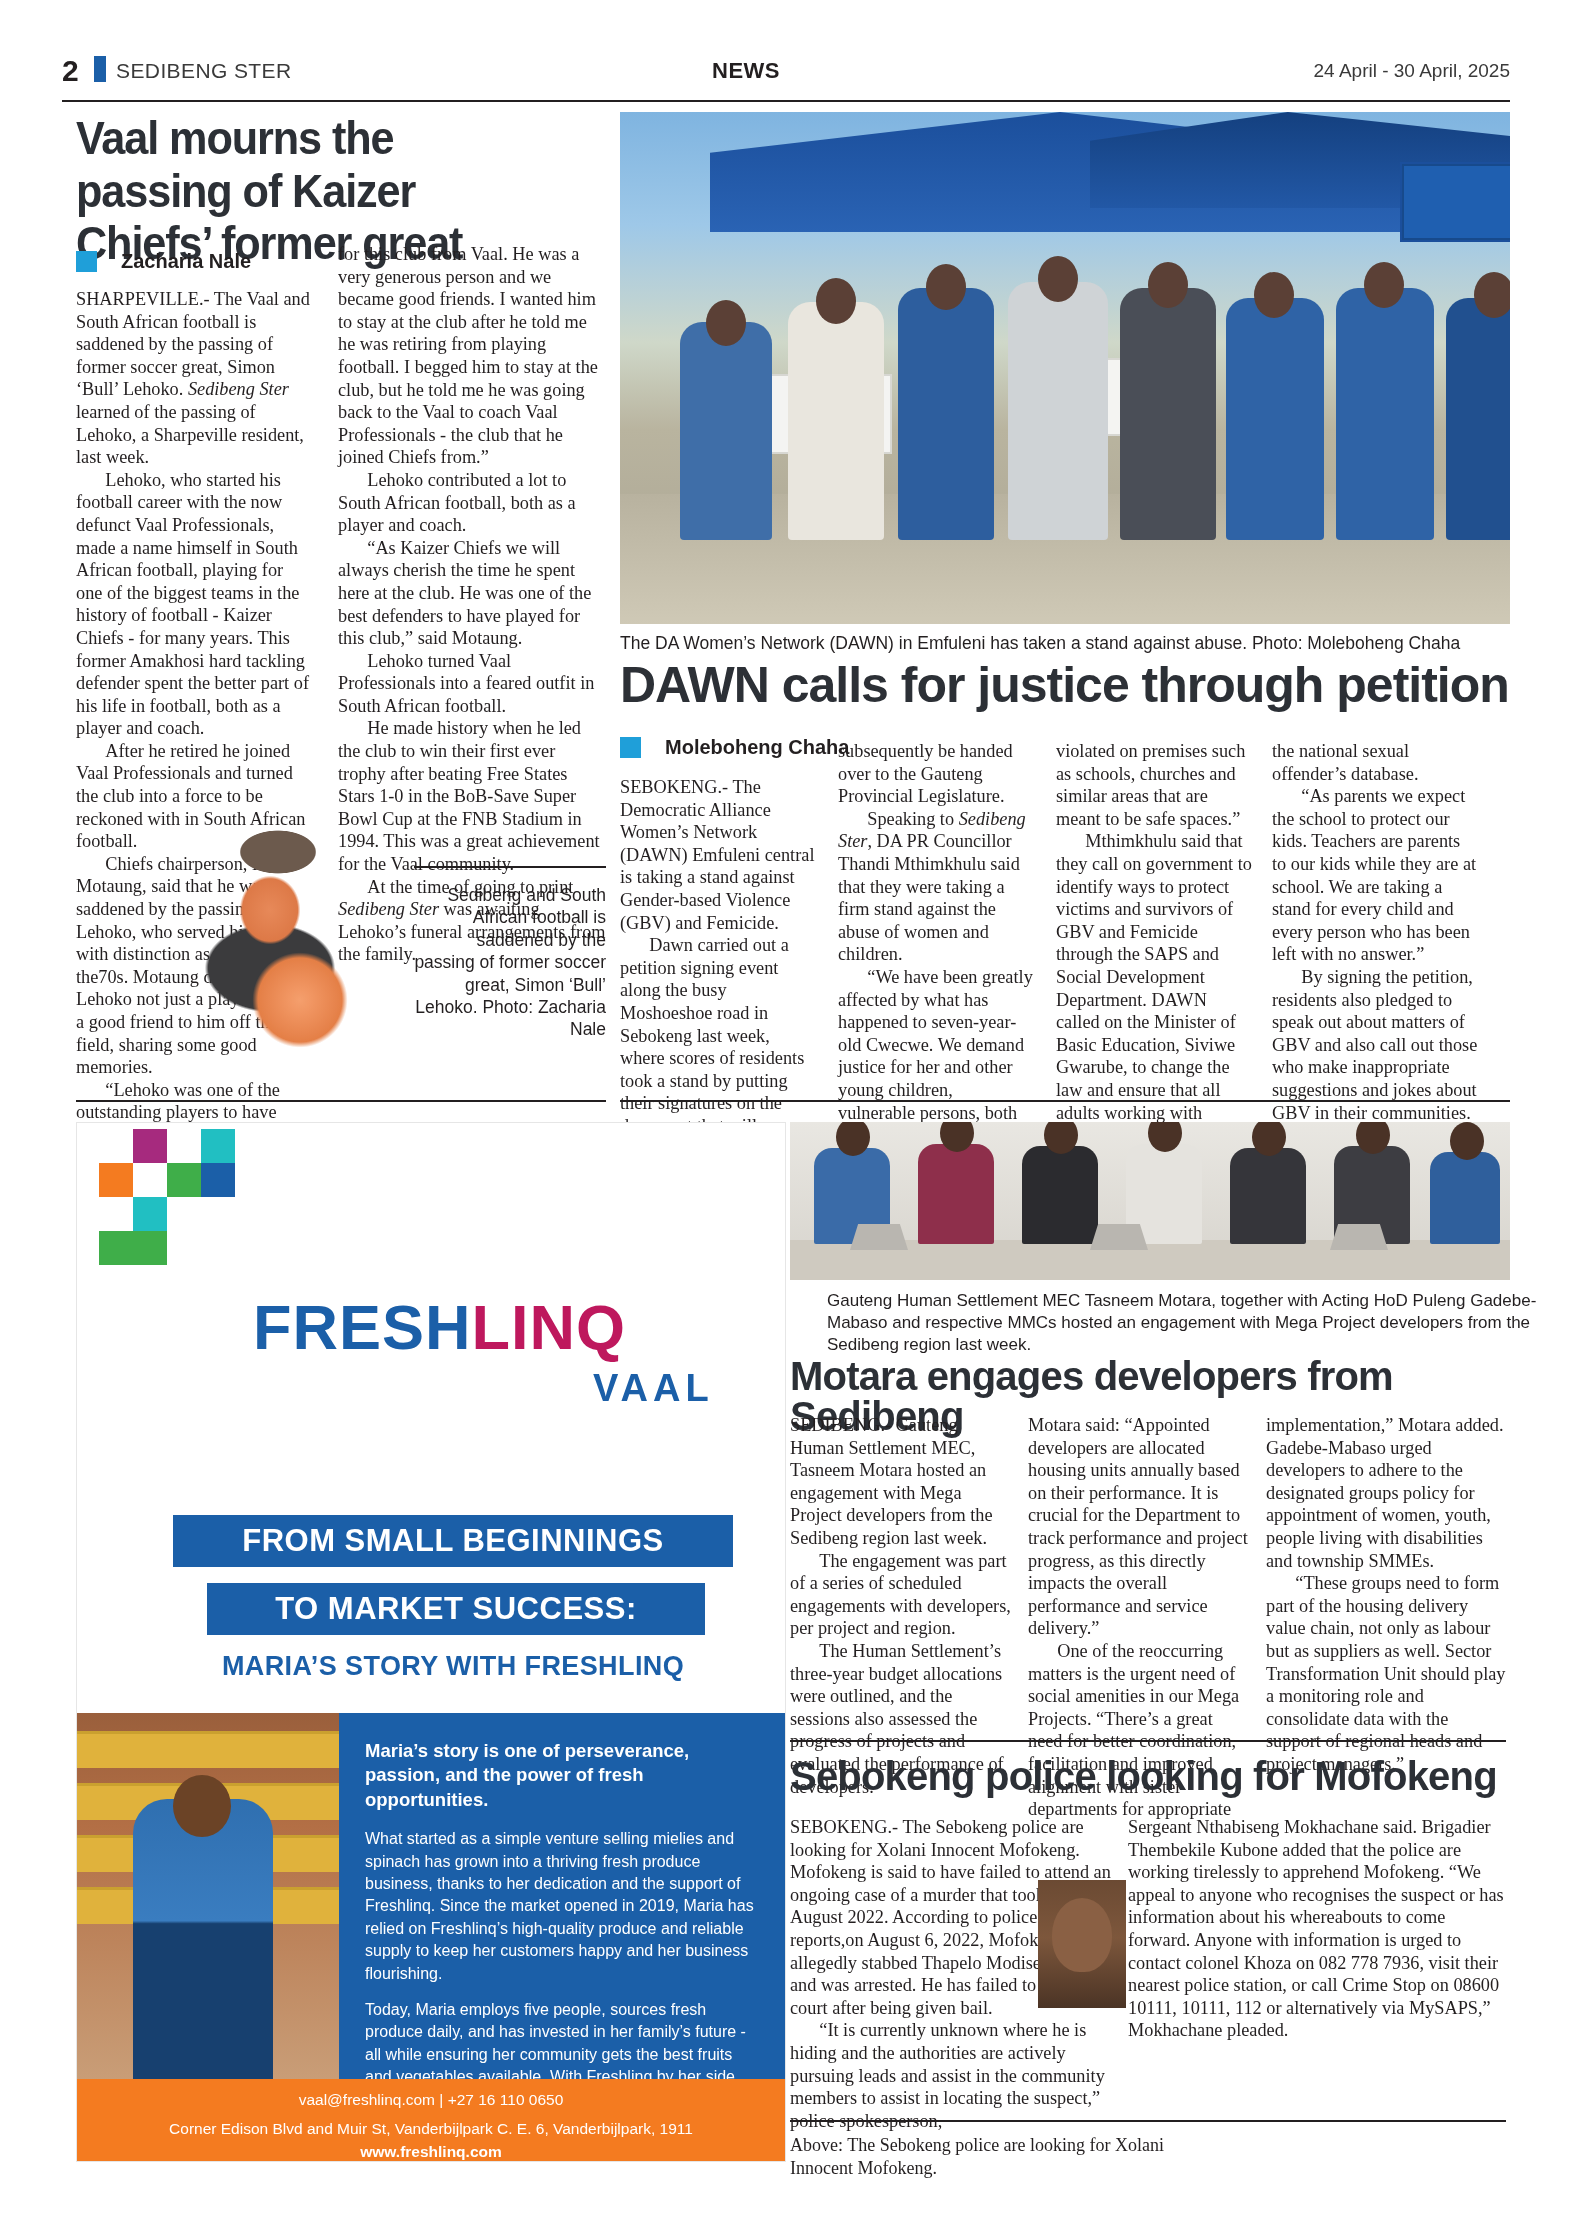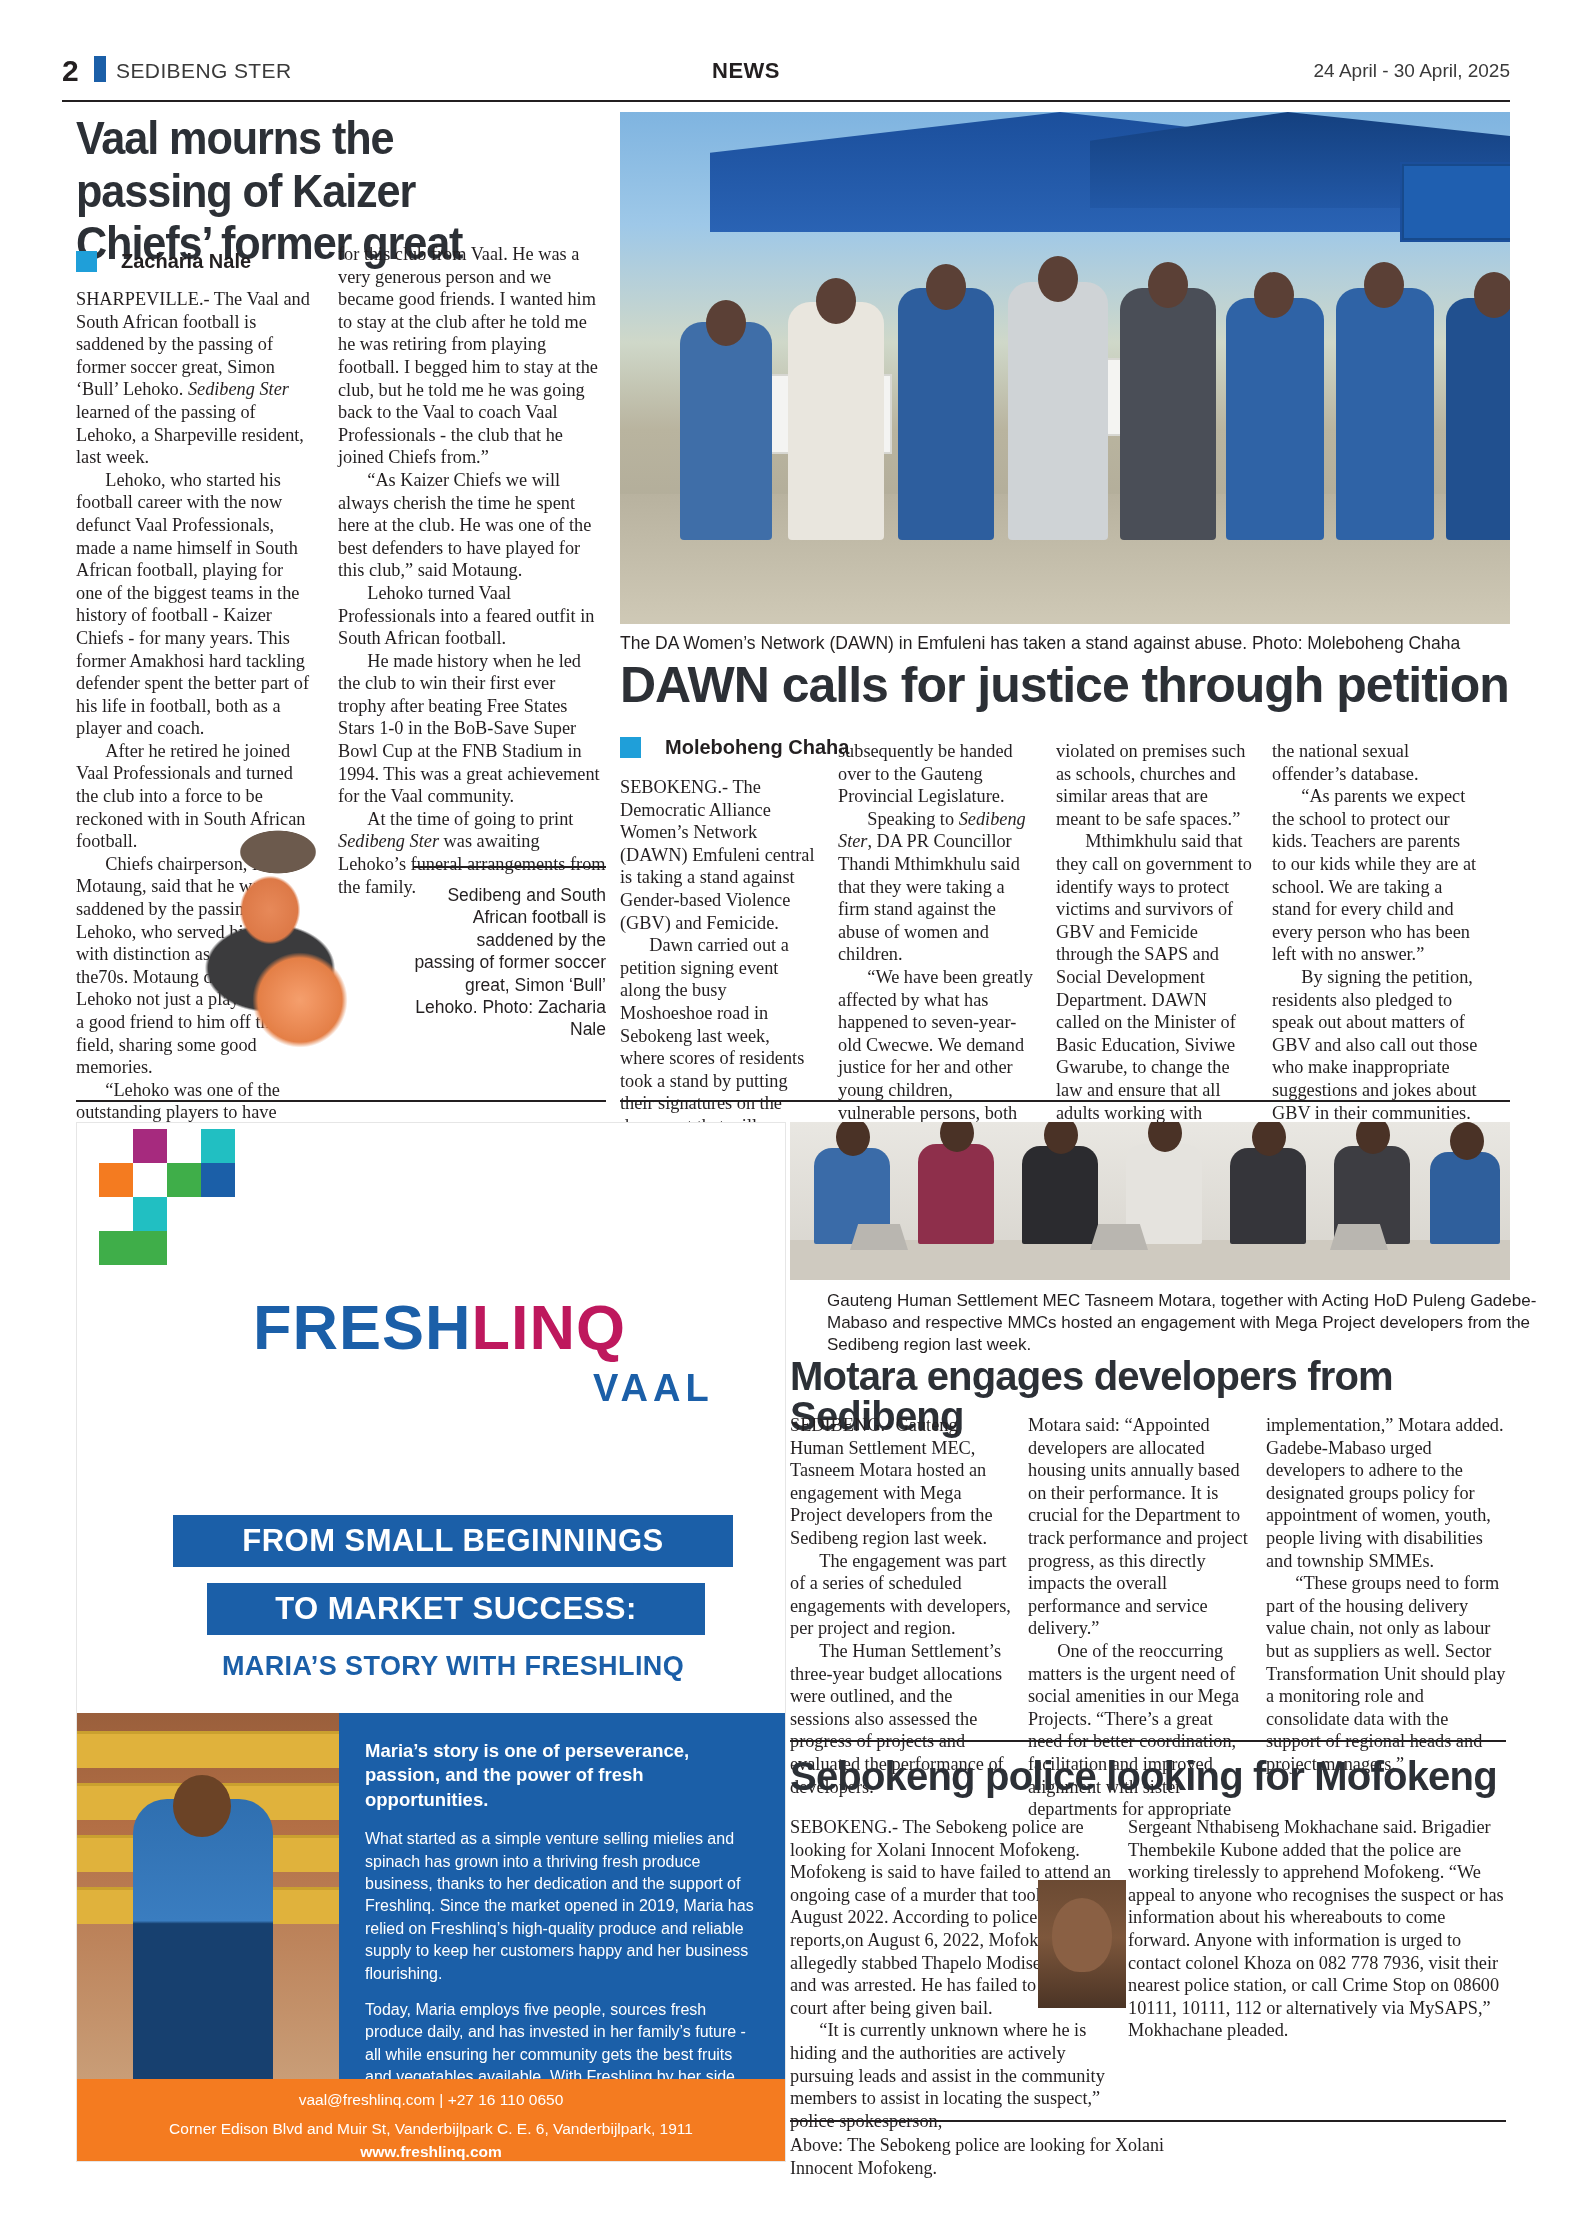--- a/index.html
+++ b/index.html
@@ -162,20 +162,21 @@
   </div>
   <div class="col" id="s1c1">
       <p class="noind">SHARPEVILLE.- The Vaal and South African football is saddened by the passing of former soccer great, Simon ‘Bull’ Lehoko. <i>Sedibeng Ster</i> learned of the passing of Lehoko, a Sharpeville resident, last week.</p>
       <p>Lehoko, who started his football career with the now defunct Vaal Professionals, made a name himself in South African football, playing for one of the biggest teams in the history of football - Kaizer Chiefs - for many years. This former Amakhosi hard tackling defender spent the better part of his life in football, both as a player and coach.</p>
       <p>After he retired he joined Vaal Professionals and turned the club into a force to be reckoned with in South African football.</p>
       <p>Chiefs chairperson, Kaizer Motaung, said that he was saddened by the passing of Lehoko, who served his club with distinction as a player in the70s. Motaung described Lehoko not just a player, but as a good friend to him off the field, sharing some good memories.</p>
       <p>“Lehoko was one of the outstanding players to have played</p>
     </div>
   <div class="col" id="s1c2">
       <p class="noind">for this club from Vaal. He was a very generous person and we became good friends. I wanted him to stay at the club after he told me he was retiring from playing football. I begged him to stay at the club, but he told me he was going back to the Vaal to coach Vaal Professionals - the club that he joined Chiefs from.”</p>
+      <p>Lehoko contributed a lot to South African football, both as a player and coach.</p>
       <p>“As Kaizer Chiefs we will always cherish the time he spent here at the club. He was one of the best defenders to have played for this club,” said Motaung.</p>
       <p>Lehoko turned Vaal Professionals into a feared outfit in South African football.</p>
       <p>He made history when he led the club to win their first ever trophy after beating Free States Stars 1-0 in the BoB-Save Super Bowl Cup at the FNB Stadium in 1994. This was a great achievement for the Vaal community.</p>
       <p>At the time of going to print <i>Sedibeng Ster</i> was awaiting Lehoko’s funeral arrangements from the family.</p>
     </div>
   <div class="wrapimg-lehoko"></div>
   <div class="cutline-rule" id="s1cap-rule"></div>
   <div class="cutline" id="s1cap">Sedibeng and South African football is saddened by the passing of former soccer great, Simon ‘Bull’ Lehoko. Photo: Zacharia Nale</div>
 
   <div class="photo" id="dawn-photo">

